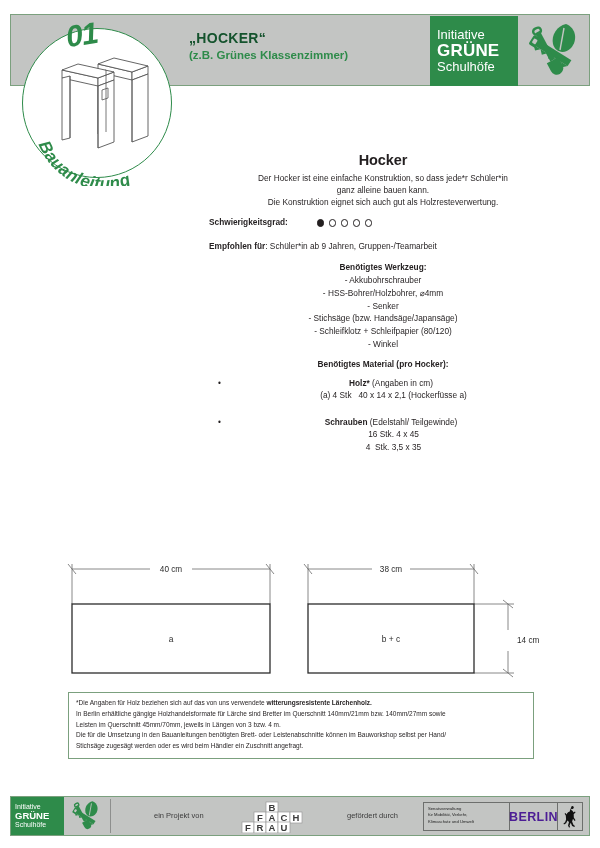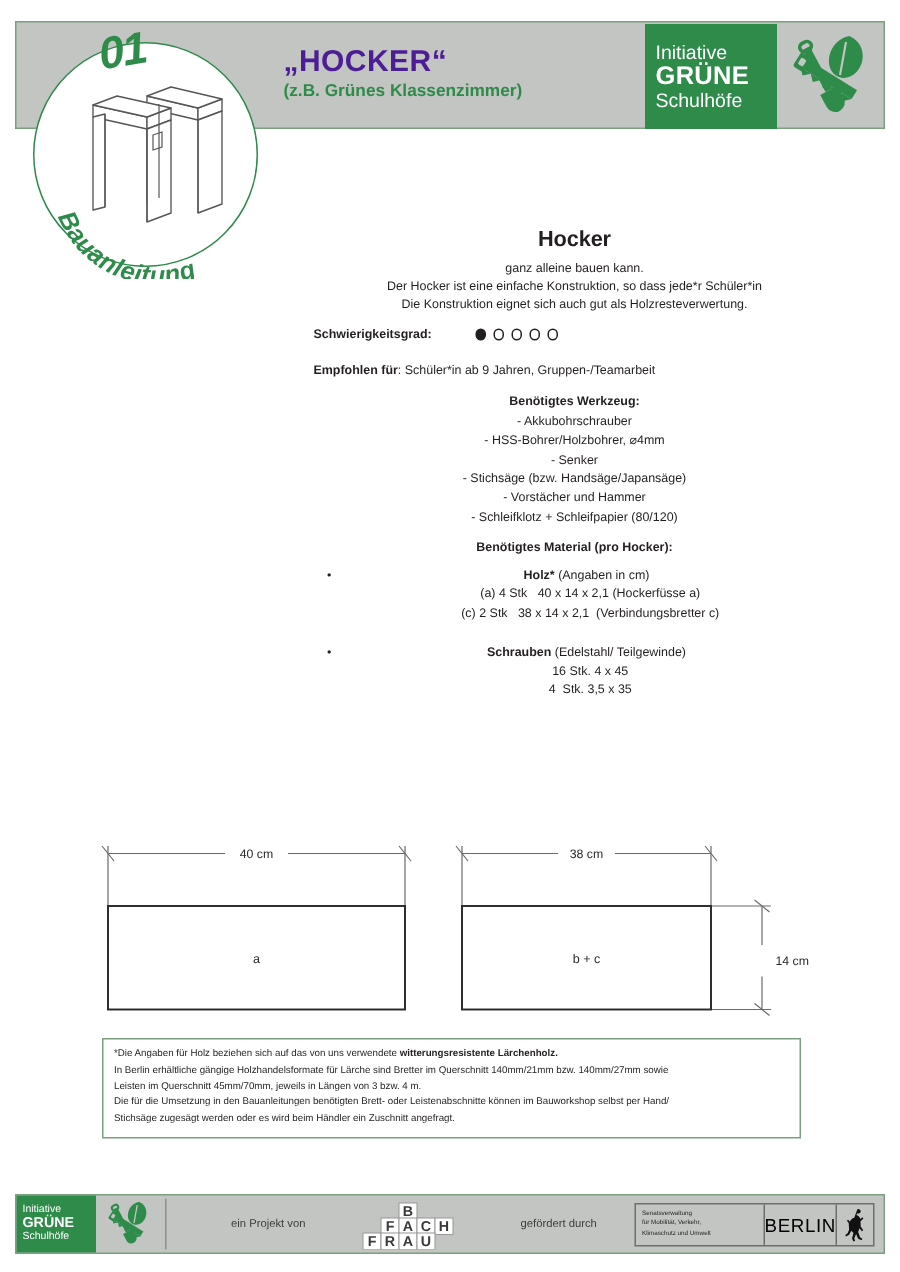--- a/index.html
+++ b/index.html
@@ -28,23 +28,23 @@
     box-sizing: border-box;
   }
   #header-title-block {
     position: absolute;
     left: 178px;
     top: 16px;
     width: 230px;
     text-align: left;
   }
   .hdr-main {
-    font-size: 20px;
+    font-size: 14px;
     font-weight: bold;
-    color: #4c1d95;
+    color: #14532d;
     letter-spacing: 0.3px;
     line-height: 1.05;
     margin: 0;
   }
   .hdr-sub {
     font-size: 11.5px;
     font-weight: bold;
     color: #2e8b4a;
     line-height: 1.1;
     margin: 3px 0 0 0;
@@ -304,22 +304,22 @@
     padding: 3px 3px 0 4px;
     font-size: 4.2px;
     line-height: 1.52;
     color: #1d1d1d;
   }
   #berlin-word {
     width: 48px;
     border-right: 0.8px solid #6d6f6d;
     box-sizing: border-box;
     display: flex; align-items: center; justify-content: center;
-    color: #000000;
-    font-weight: normal;
+    color: #4c1d95;
+    font-weight: bold;
     font-size: 12.5px;
     letter-spacing: 0.4px;
   }
   #berlin-bear {
     flex: 1;
     display: flex; align-items: center; justify-content: center;
   }
 </style>
 </head>
 <body>
@@ -401,22 +401,22 @@
       </text>
     </svg>
   </div>
 </div>
 
 <div id="content">
 
   <div id="doc-title">Hocker</div>
 
 
+  <div class="para">Der Hocker ist eine einfache Konstruktion, so dass jede*r Schüler*in</div>
   <div class="para">ganz alleine bauen kann.</div>
-  <div class="para">Der Hocker ist eine einfache Konstruktion, so dass jede*r Schüler*in</div>
   <div class="para">Die Konstruktion eignet sich auch gut als Holzresteverwertung.</div>
 
   <div class="spacer-sm"></div>
 
   <div class="meta-row">
     <span class="meta-label">Schwierigkeitsgrad:</span>
     <span id="difficulty-dots">
       <span class="dot filled"></span>
       <span class="dot"></span>
       <span class="dot"></span>
@@ -435,35 +435,34 @@
       <span class="meta-value">: Schüler*in ab 9 Jahren, Gruppen-/Teamarbeit</span>
     </div>
 
   <div class="spacer-sm"></div>
 
   <div class="section-head">Benötigtes Werkzeug:</div>
   <div class="list-line">- Akkubohrschrauber</div>
   <div class="list-line">- HSS-Bohrer/Holzbohrer, ⌀4mm</div>
   <div class="list-line">- Senker</div>
   <div class="list-line">- Stichsäge (bzw. Handsäge/Japansäge)</div>
-  <div class="list-line">- Vorstächer und Hammer</div>
   <div class="list-line">- Schleifklotz + Schleifpapier (80/120)</div>
+  <div class="list-line">- Winkel</div>
 
   <div class="spacer-sm"></div>
 
   <div class="section-head">Benötigtes Material (pro Hocker):</div>
 
   <div style="height:5px"></div>
 
   <div class="bullet-row">
     <span class="bullet-dot">•</span>
     <span class="bullet-body"><span class="bold">Holz*</span><span> (Angaben in cm)</span></span>
   </div>
   <div class="sub-line">(a) 4 Stk   40 x 14 x 2,1 (Hockerfüsse a)</div>
-  <div class="sub-line">(c) 2 Stk   38 x 14 x 2,1  (Verbindungsbretter c)</div>
 
   <div style="height:14px"></div>
 
   <div class="bullet-row">
     <span class="bullet-dot">•</span>
     <span class="bullet-body"><span class="bold">Schrauben</span><span> (Edelstahl/ Teilgewinde)</span></span>
   </div>
   <div class="sub-line">16 Stk. 4 x 45</div>
   <div class="sub-line">4  Stk. 3,5 x 35</div>
 </div>

